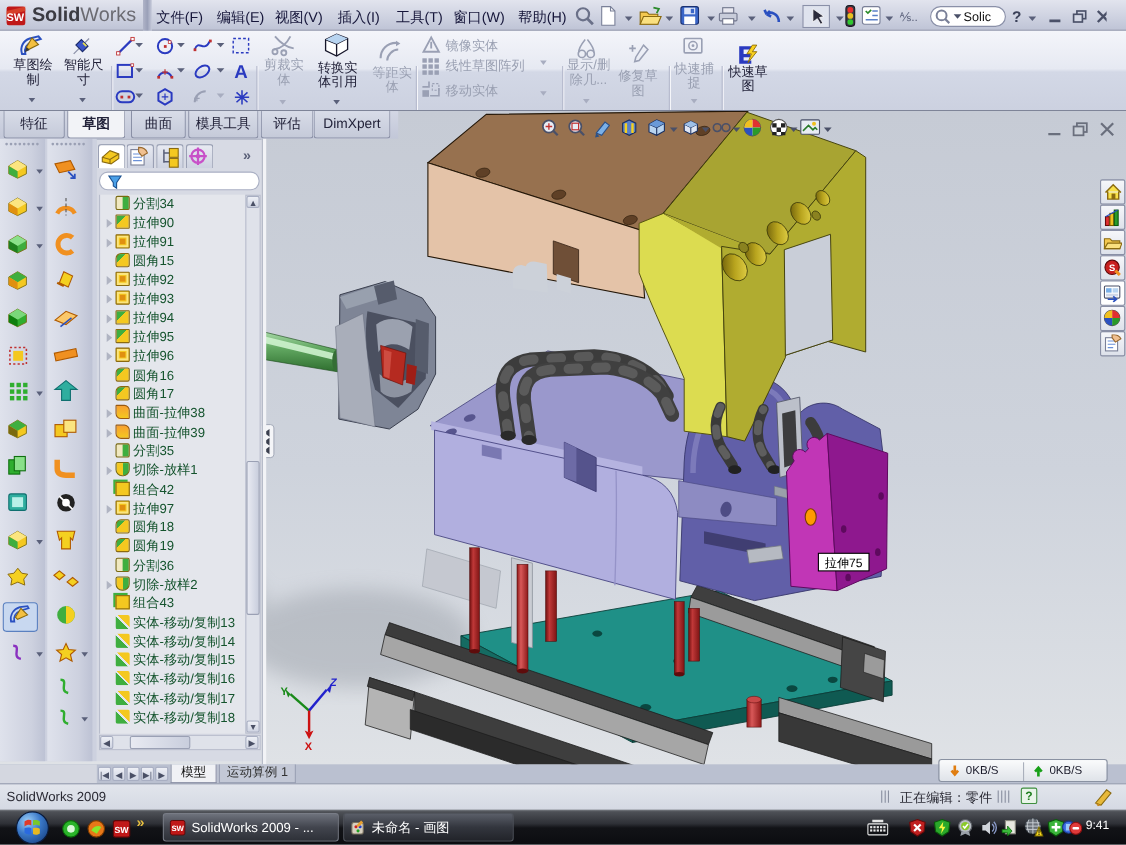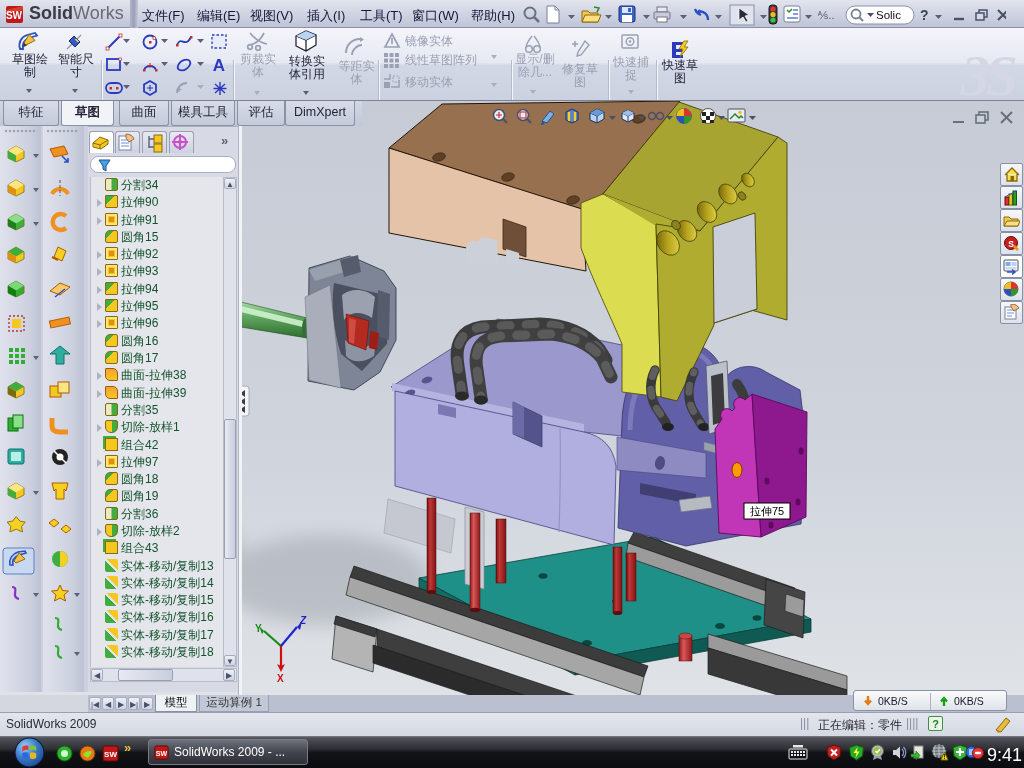--- a/index.html
+++ b/index.html
@@ -451,21 +451,20 @@
           <path d="M415,11 l7,0 l-3.5,4 z" fill="#5a607a"></path>
           <path d="M434,15 h10" stroke="#4a5068" stroke-width="2.4"></path>
           <rect x="459" y="6" width="8" height="7" fill="none" stroke="#4a5068" stroke-width="1.5"></rect>
           <rect x="456" y="9" width="8" height="7" fill="#d5d9e6" stroke="#4a5068" stroke-width="1.5"></rect>
           <path d="M478,6 L488,16 M488,6 L478,16" stroke="#4a5068" stroke-width="2.2"></path>
         </g>
       </svg>
   </div>
 
   <div id="ribbon">
-    <div id="ds">3S</div>
     <svg class="abs" style="left:0;top:0" width="720" height="72" viewBox="0 0 720 72" id="ribicons2">
         <g transform="translate(18,5)">
           <path d="M2,16 C0,10 3,4 9,2 L17,0 L19,2.5 L11,5 C6,7 4,11 5,16 Z" fill="none" stroke="#2a50c0" stroke-width="1.8"></path>
           <path d="M11,1.5 L17,7.5 L8,12 L6,10 Z" fill="#f4c040" stroke="#8a6a10"></path>
           <path d="M6,10 L4.5,14.5 L9,12.5 Z" fill="#3a3a3a"></path>
         </g>
         <g transform="translate(66,5)">
           <path d="M1,16 L15,2" stroke="#8a90a8" stroke-width="1.1"></path>
           <path d="M8,3 l6,6 l-5,5 l-6,-6 Z" fill="#3a55c8" stroke="#1a2a6a"></path>
           <path d="M9.5,6 l3,3" stroke="#e8e050" stroke-width="1.6"></path>
@@ -882,20 +881,29 @@
         <rect x="1" y="1" width="15" height="15" rx="2" fill="#c01818" stroke="#5e0808"></rect>
         <text x="8.5" y="12" font-size="8" font-weight="bold" fill="#fff" text-anchor="middle">SW</text>
       </svg>
     <div class="abs" style="left:124px;top:4px;color:#e8c040;font-size:13px;font-weight:bold">»</div>
     <div class="taskbtn" style="left:148px;width:160px;background:linear-gradient(#6e727c,#42454e 50%,#2e3138);border-color:#787c86">
       <svg style="position:absolute;left:5px;top:5px" width="15" height="15" viewBox="0 0 17 17">
           <rect x="1" y="1" width="15" height="15" rx="2" fill="#c01818" stroke="#5e0808"></rect>
           <text x="8.5" y="12" font-size="8" font-weight="bold" fill="#fff" text-anchor="middle">SW</text>
         </svg>
       <span style="margin-left:25px">SolidWorks 2009 - ...</span></div>
+    <div class="taskbtn" style="left:312px;width:155px">
+      <svg style="position:absolute;left:5px;top:5px" width="15" height="15" viewBox="0 0 16 16">
+          <rect x="2" y="3" width="11" height="11" rx="2" fill="#d8d0c0" stroke="#7a7260"></rect>
+          <circle cx="6" cy="7" r="1.5" fill="#d02020"></circle>
+          <circle cx="10" cy="7" r="1.5" fill="#2040d0"></circle>
+          <circle cx="8" cy="11" r="1.5" fill="#20a020"></circle>
+          <path d="M11,1 L13,3 L9,7 L7,7 L7,5 Z" fill="#e8a030"></path>
+        </svg>
+      <span style="margin-left:25px">未命名 - 画图</span></div>
     <svg class="abs" style="left:788px;top:9px" width="20" height="15" viewBox="0 0 20 15">
         <rect x="1" y="4" width="18" height="10" rx="1" fill="none" stroke="#e8e8e8" stroke-width="1"></rect>
         <g fill="#e8e8e8">
           <rect x="3" y="6" width="2" height="2"></rect>
           <rect x="6" y="6" width="2" height="2"></rect>
           <rect x="9" y="6" width="2" height="2"></rect>
           <rect x="12" y="6" width="2" height="2"></rect>
           <rect x="15" y="6" width="2" height="2"></rect>
           <rect x="3" y="9" width="2" height="2"></rect>
           <rect x="6" y="9" width="2" height="2"></rect>
@@ -936,15 +944,15 @@
     <svg class="abs" style="left:952px;top:8px" width="16" height="17" viewBox="0 0 16 17">
         <path d="M8,1 L15,3.5 L14,12 L8,16 L2,12 L1,3.5 Z" fill="#3ab43a" stroke="#0a5a0a"></path>
         <path d="M8,4 L8,12 M4,8 L12,8" stroke="#fff" stroke-width="2.2"></path>
       </svg>
     <svg class="abs" style="left:965px;top:8px" width="19" height="17" viewBox="0 0 19 17">
         <circle cx="6.5" cy="8" r="5.5" fill="#3a6ae0" stroke="#1a3a8a"></circle>
         <rect x="4" y="5" width="5" height="6" fill="#9ac8f8"></rect>
         <circle cx="13" cy="9" r="5.5" fill="#e03a3a" stroke="#8a1010"></circle>
         <rect x="10" y="7.8" width="6" height="2.4" rx="1" fill="#fff"></rect>
       </svg>
-    <div class="abs" style="left:987px;top:9px;color:#fff;font-size:18px">9:41</div>
+    <div class="abs" style="left:987px;top:9px;color:#fff;font-size:11px">9:41</div>
 </div>
 </div>
 
 </body></html>

